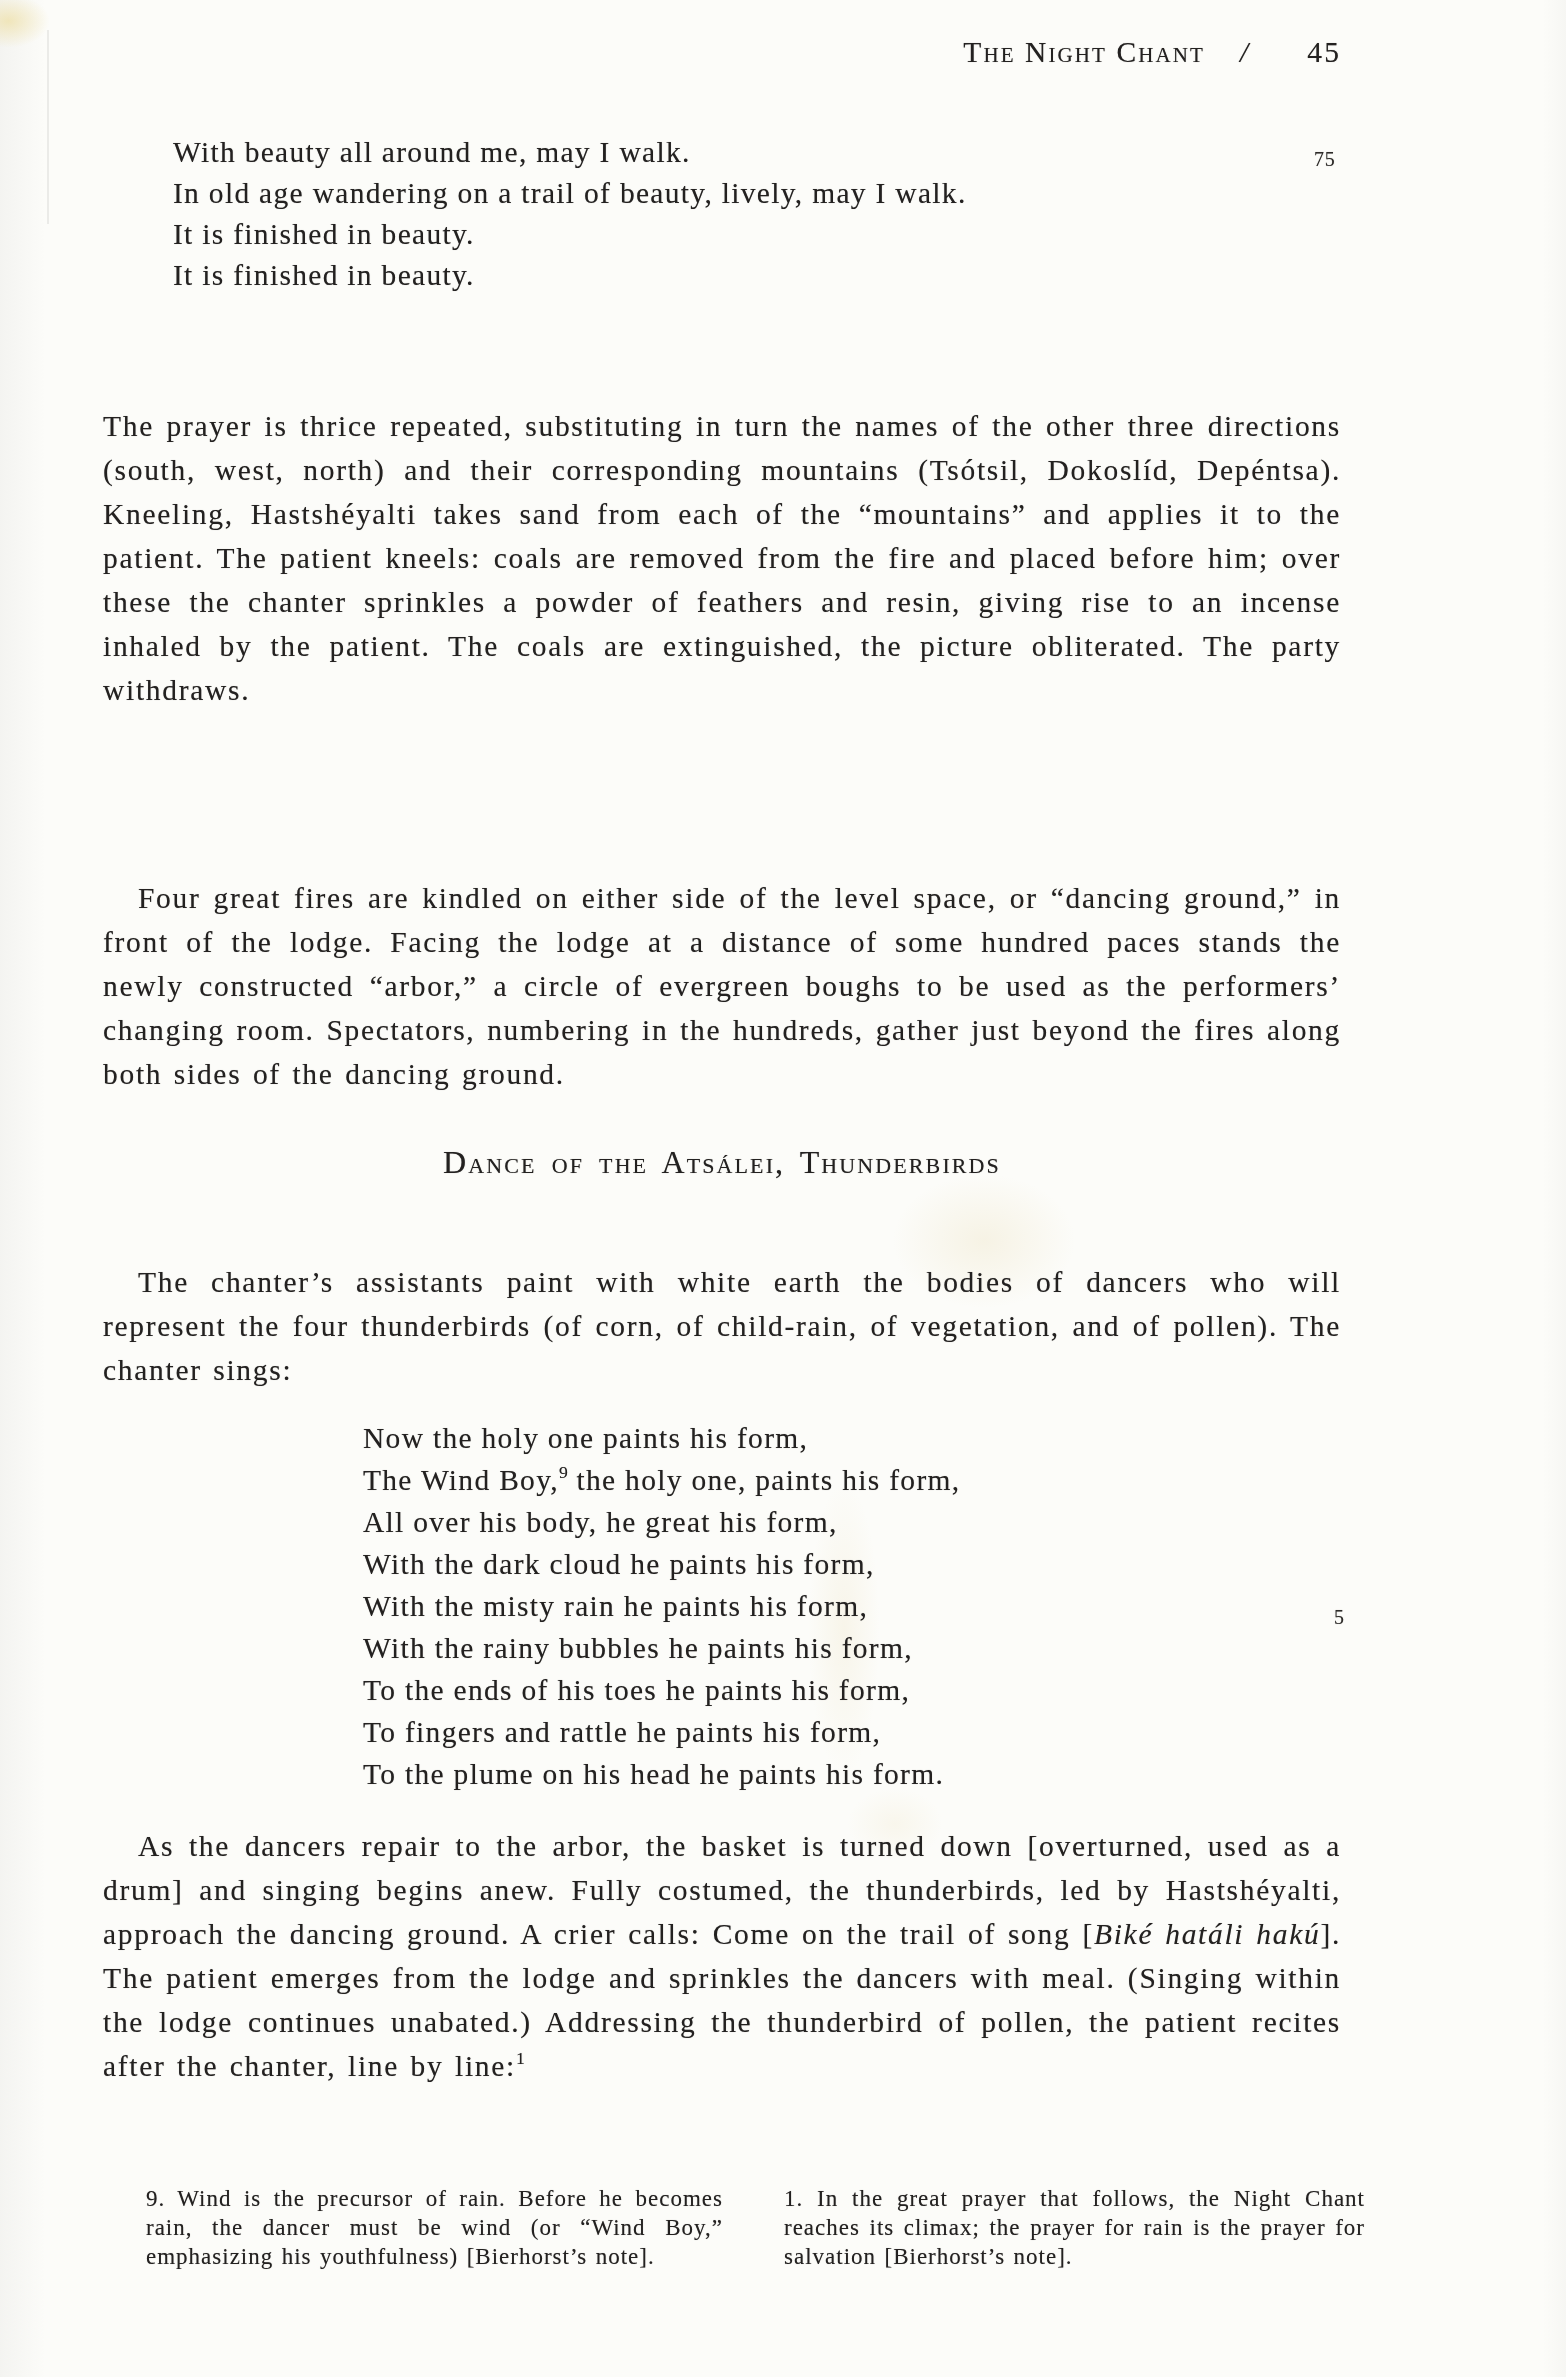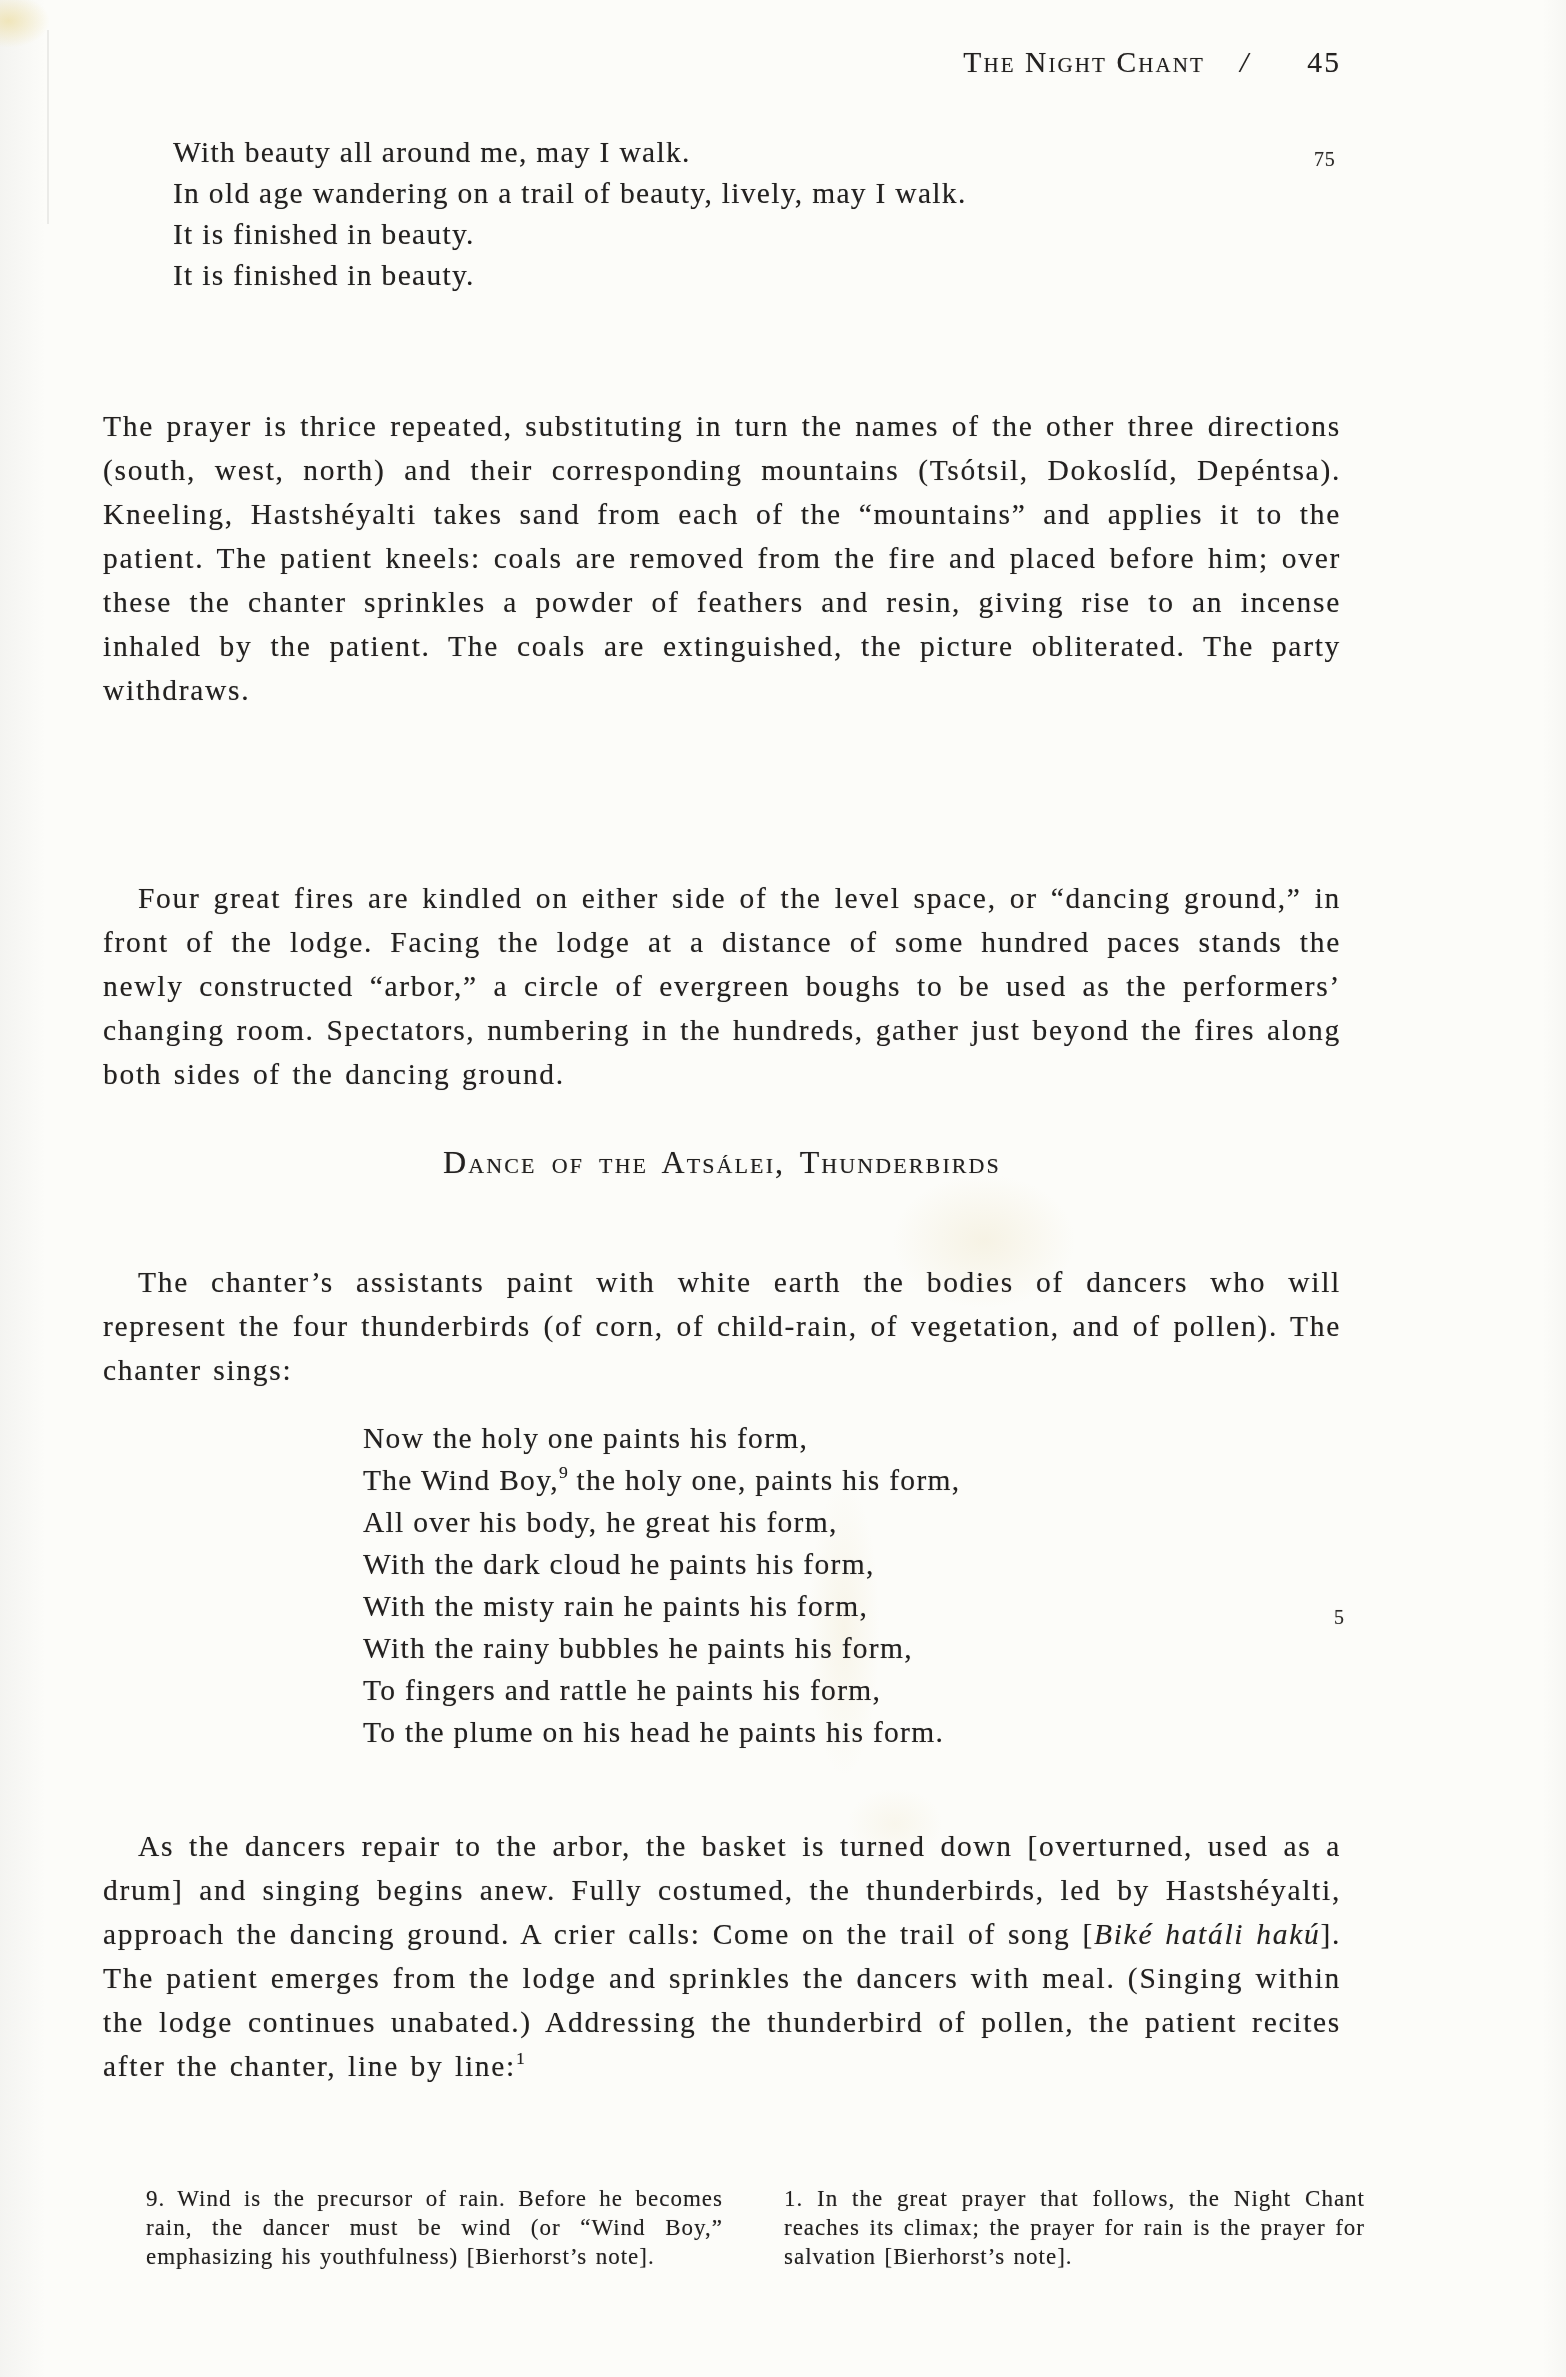--- a/index.html
+++ b/index.html
@@ -31,21 +31,21 @@
   }
   .scan-line {
     position: absolute;
     left: 47px; top: 30px;
     width: 1.7px; height: 194px;
     background: rgba(90,90,88,0.10);
   }
   
   .running-head {
     position: absolute;
-    left: 103px; top: 46px; width: 1238px;
+    left: 103px; top: 36px; width: 1238px;
     display: flex; justify-content: flex-end; align-items: baseline;
     font-size: 29.5px;
     letter-spacing: 2.1px;
     text-shadow: 0 0 0.8px rgba(35,33,32,0.45);
     white-space: nowrap;
   }
   .sc { font-variant: small-caps; }
   .running-head .sep { margin: 0 57px 0 35px; font-style: italic; }
   
   .body-size {
@@ -156,20 +156,21 @@
   <p class="prose body-size indent p3">The chanter’s assistants paint with white earth the bodies of dancers who will represent the four thunderbirds (of corn, of child-rain, of vegetation, and of pollen). The chanter sings:</p>
 
   <div class="verse song-block">
     <span class="margin-num num-5">5</span>
     <div>Now the holy one paints his form,</div>
     <div><span>The Wind Boy,</span><sup class="fn-ref">9</sup><span> the holy one, paints his form,</span></div>
     <div>All over his body, he great his form,</div>
     <div>With the dark cloud he paints his form,</div>
     <div>With the misty rain he paints his form,</div>
     <div>With the rainy bubbles he paints his form,</div>
+    <div>To the ends of his toes he paints his form,</div>
     <div>To fingers and rattle he paints his form,</div>
     <div>To the plume on his head he paints his form.</div>
   </div>
 
   <p class="prose body-size indent p4"><span>As the dancers repair to the arbor, the basket is turned down [overturned, used as a drum] and singing begins anew. Fully costumed, the thunderbirds, led by Hastshéyalti, approach the dancing ground. A crier calls: Come on the trail of song [</span><i>Biké hatáli hakú</i><span>]. The patient emerges from the lodge and sprinkles the dancers with meal. (Singing within the lodge continues unabated.) Addressing the thunderbird of pollen, the patient recites after the chanter, line by line:</span><sup class="fn-ref">1</sup></p>
 
   <p class="footnote footnote-left">9. Wind is the precursor of rain. Before he becomes rain, the dancer must be wind (or “Wind Boy,” emphasizing his youthfulness) [Bierhorst’s note].</p>
   <p class="footnote footnote-right">1. In the great prayer that follows, the Night Chant reaches its climax; the prayer for rain is the prayer for salvation [Bierhorst’s note].</p>
 
 </div>

